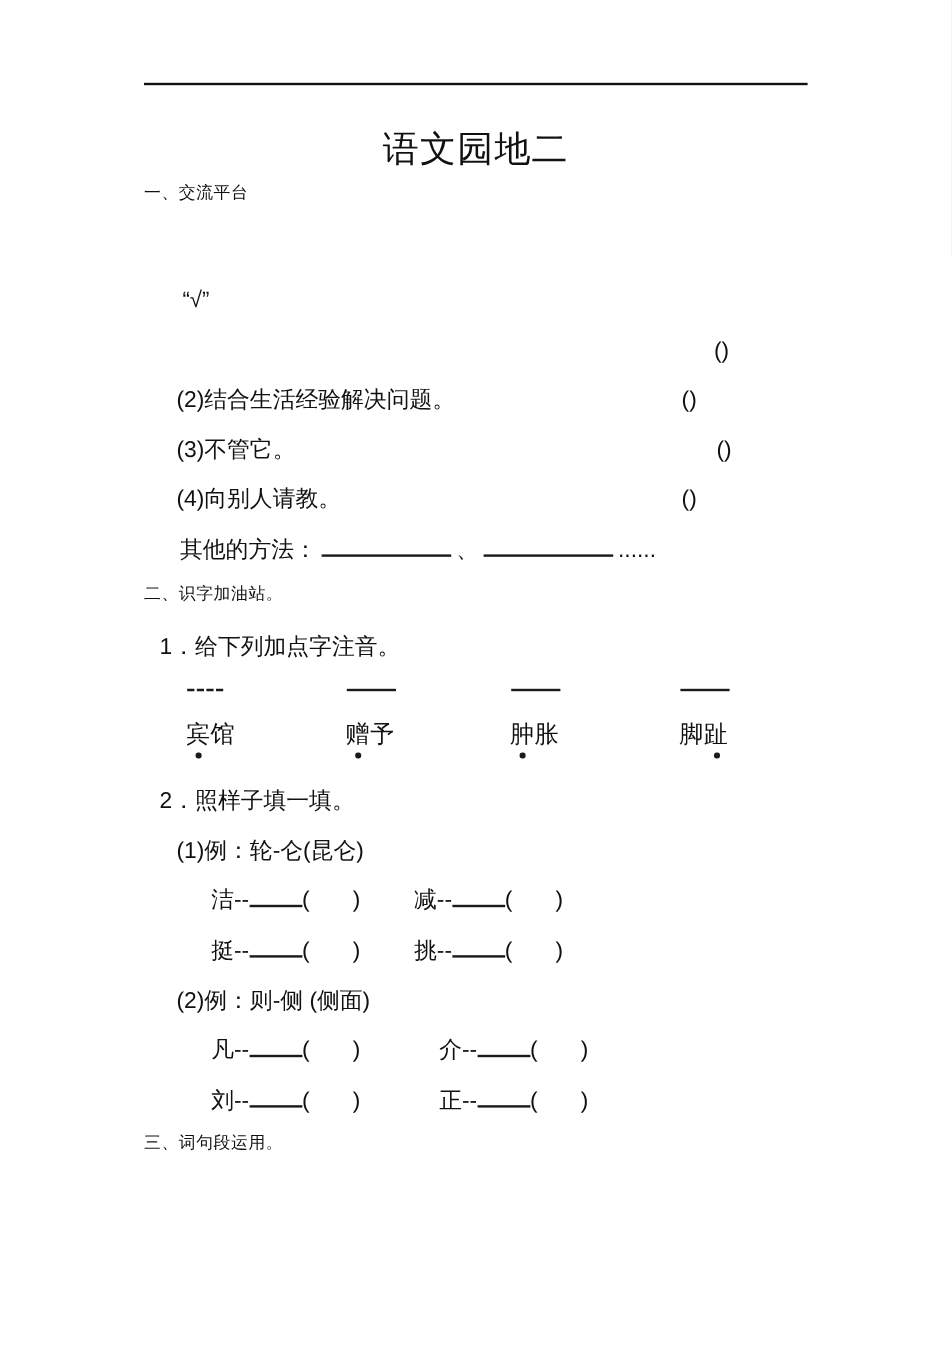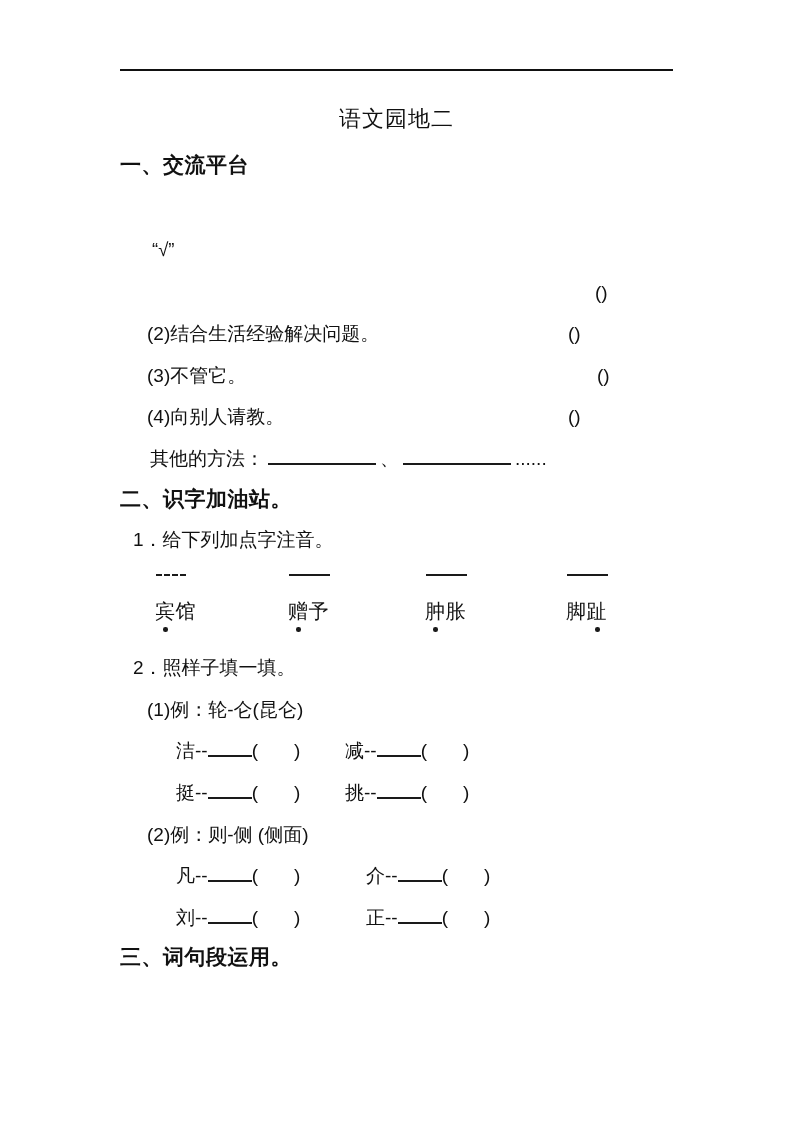--- a/index.html
+++ b/index.html
@@ -21,27 +21,27 @@
     top: 69px; left: 120px;
     width: 553px; height: 2px;
     background: #111111;
   }
 
   .doc-title {
     position: absolute;
     top: 104px; left: 0;
     width: 100%;
     text-align: center;
-    font-size: 22px;
+    font-size: 30px;
     letter-spacing: 1px;
   }
 
   .section-heading {
-    font-size: 21px;
-    font-weight: bold;
+    font-size: 14px;
+    font-weight: normal;
     letter-spacing: 0.5px;
   }
 
   .body-text { font-size: 19px; }
   .intro-text { font-size: 18.5px; }
 
   .s1-item { left: 147px; right: 0; font-size: 19px; }
   .s1-item .item-mark { position: absolute; top: 0; font-size: 19px; }
 
   .blank-long {

